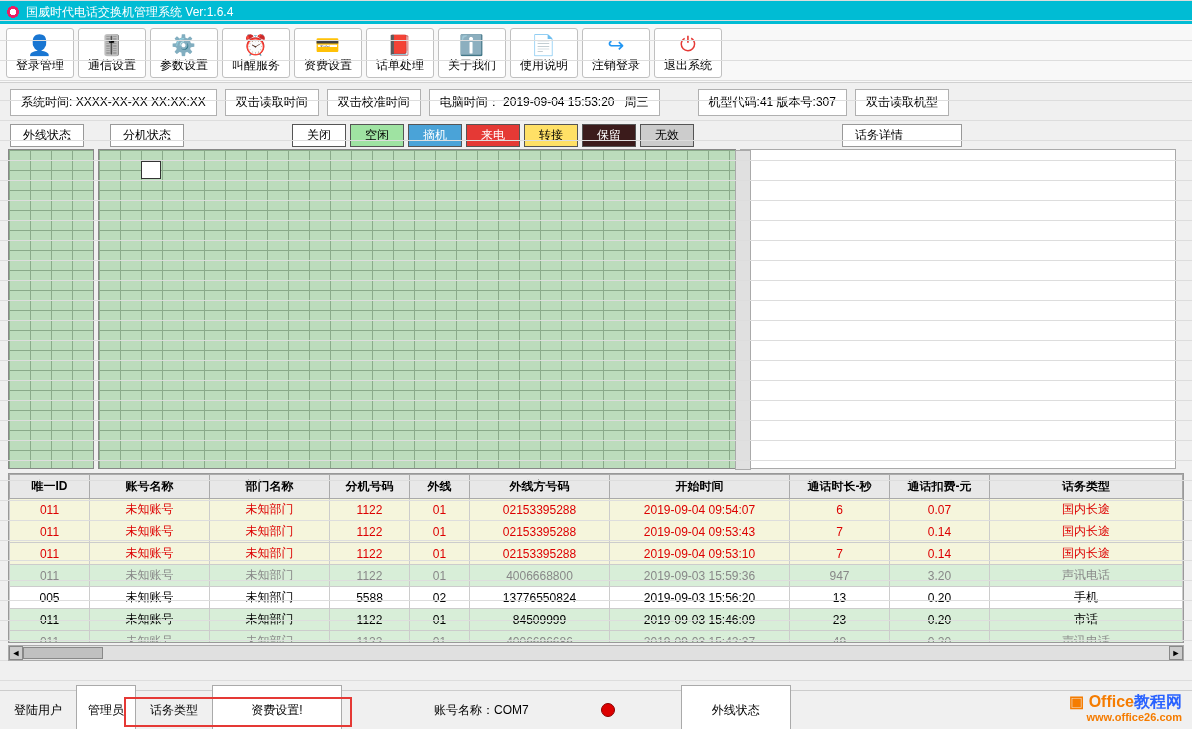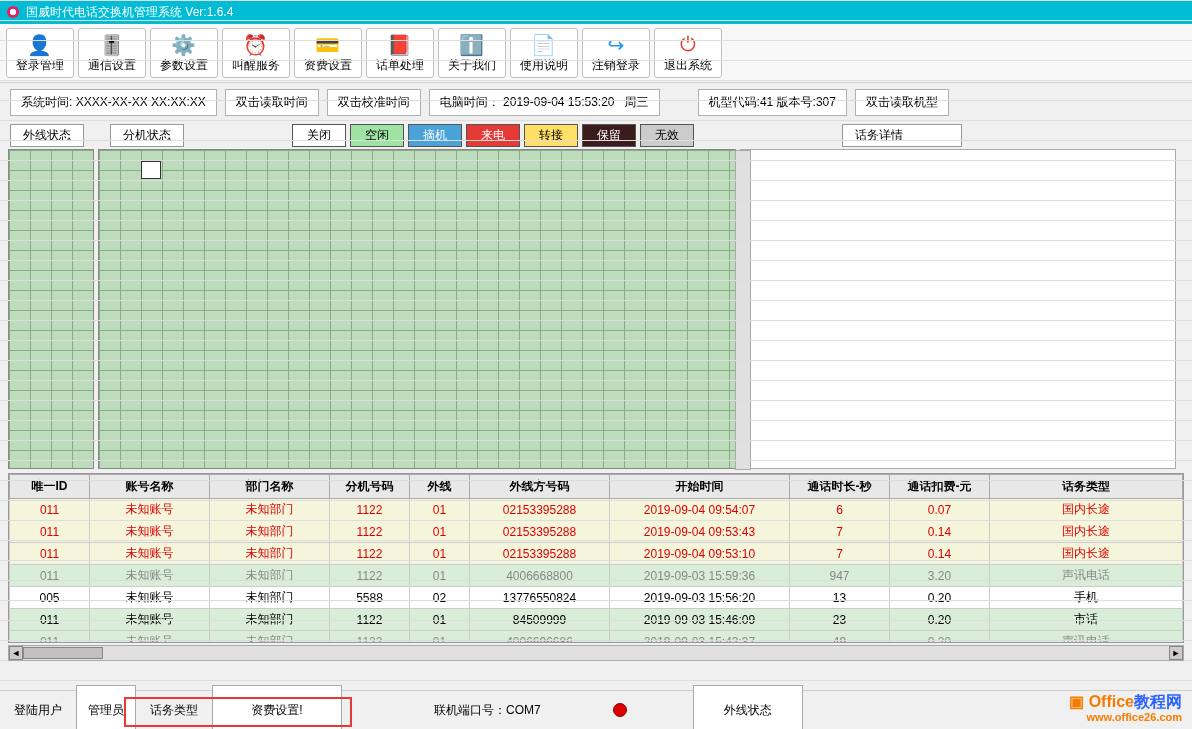--- a/index.html
+++ b/index.html
@@ -288,21 +288,21 @@
   <div class="arrow r">►</div>
 </div>
 
 <div class="footer">
   <span class="lbl">登陆用户</span>
   <span class="val">管理员</span>
   <span class="lbl">话务类型</span>
   <span class="val" style="min-width:130px">资费设置!</span>
   <span style="width:70px"></span>
   <span class="lbl">
-    <span>联机端口号：</span><span>COM7</span>
+    <span>账号名称：</span><span>COM7</span>
   </span>
   <span style="width:50px"></span>
   <span class="dot"></span>
   <span style="width:50px"></span>
   <span class="val" style="min-width:110px">外线状态</span>
 </div>
 
 <div class="redbox redbox1"></div>
 
 <div class="watermark">

